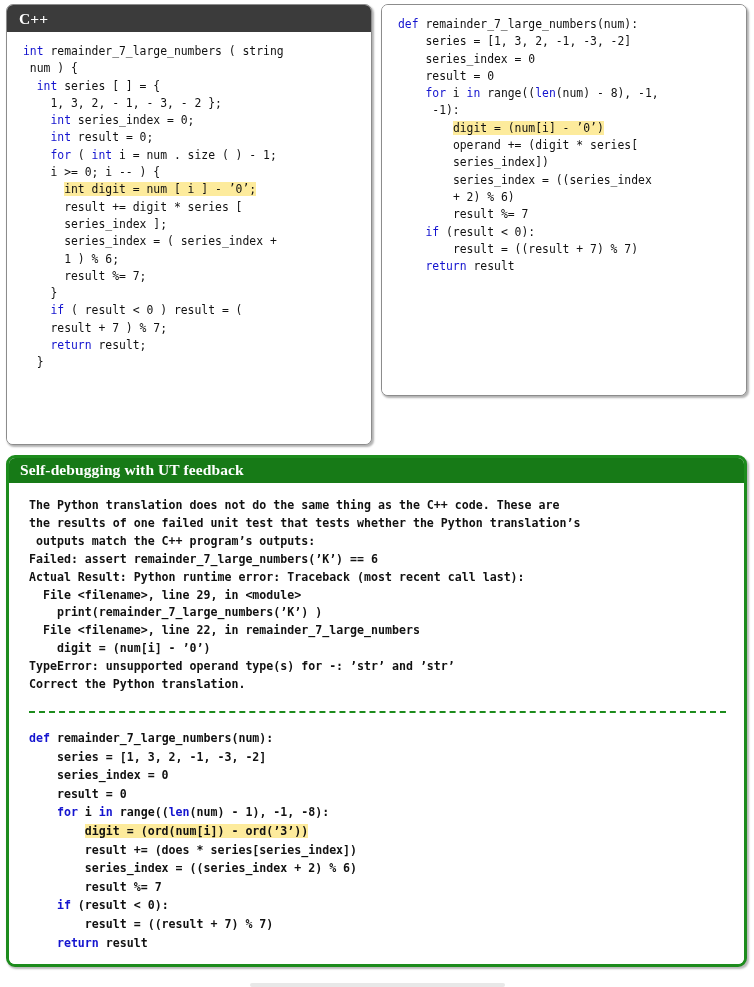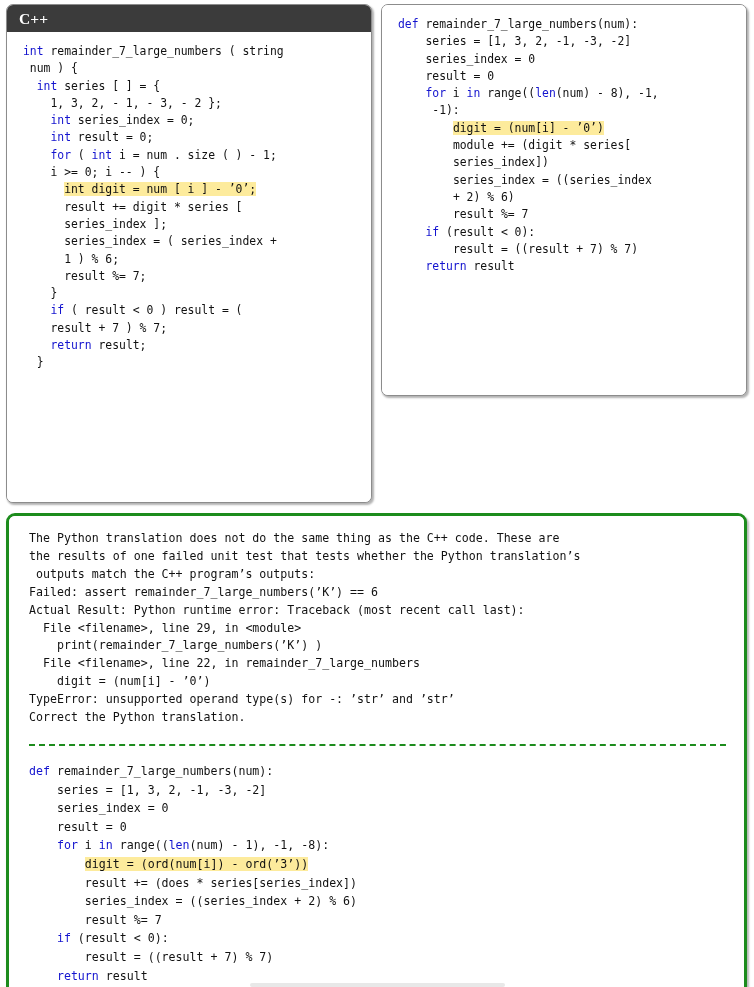--- a/index.html
+++ b/index.html
@@ -71,40 +71,41 @@
     white-space: pre-wrap;
     word-break: break-word;
     margin: 0;
     tab-size: 4;
   }
   .code-right { font-size: 11.4px; }
 
   .kw { color: #1414cf; }
   .hl { background: #fdeb9c; }
 
-  .body-left  { height: 470px; }
+  .body-left  { height: 412px; }
   .body-right { height: 390px; }
 
   
   .panel-green {
     margin-top: 10px;
     width: 741px;
     border: 3px solid #1d8c1d;
     border-radius: 9px;
     box-shadow: 1.5px 2px 2px rgba(0,0,0,0.28);
   }
   .panel-green .panel-head {
     height: 26px;
     line-height: 26px;
     margin: -1px -1px 0 -1px;
     font-size: 15.5px;
   }
   .green-body {
     background: #ffffff;
     padding: 14px 18px 12px 20px;
+    font-weight: bold;
   }
 
   .feedback-text {
     font-family: "DejaVu Sans Mono", "Liberation Mono", monospace;
     font-size: 11.6px;
     line-height: 17.9px;
     color: #111111;
     white-space: pre-wrap;
     margin: 0;
   }
@@ -169,34 +170,35 @@
 
     <div class="panel panel-dark">
       <div class="panel-body body-right">
         <pre class="code code-right"><span class="kw">def</span><span> remainder_7_large_numbers(num):</span>
 <span>    series = [1, 3, 2, -1, -3, -2]</span>
 <span>    series_index = 0</span>
 <span>    result = 0</span>
 <span>    </span><span class="kw">for</span><span> i </span><span class="kw">in</span><span> range((</span><span class="kw">len</span><span>(num) - 8), -1,</span>
 <span>     -1):</span>
 <span>        </span><span class="hl">digit = (num[i] - ’0’)</span>
-<span>        module += (digit * series[</span>
+<span>        operand += (digit * series[</span>
 <span>        series_index])</span>
 <span>        series_index = ((series_index</span>
 <span>        + 2) % 6)</span>
 <span>        result %= 7</span>
 <span>    </span><span class="kw">if</span><span> (result &lt; 0):</span>
 <span>        result = ((result + 7) % 7)</span>
 <span>    </span><span class="kw">return</span><span> result</span></pre>
       </div>
     </div>
 
   </div>
 
   <div class="panel panel-green">
+    <div class="panel-head head-green">Self-debugging with UT feedback</div>
     <div class="green-body">
       <pre class="feedback-text">The Python translation does not do the same thing as the C++ code. These are
 the results of one failed unit test that tests whether the Python translation’s
  outputs match the C++ program’s outputs:
 Failed: assert remainder_7_large_numbers(’K’) == 6
 Actual Result: Python runtime error: Traceback (most recent call last):
   File &lt;filename&gt;, line 29, in &lt;module&gt;
     print(remainder_7_large_numbers(’K’) )
   File &lt;filename&gt;, line 22, in remainder_7_large_numbers
     digit = (num[i] - ’0’)

